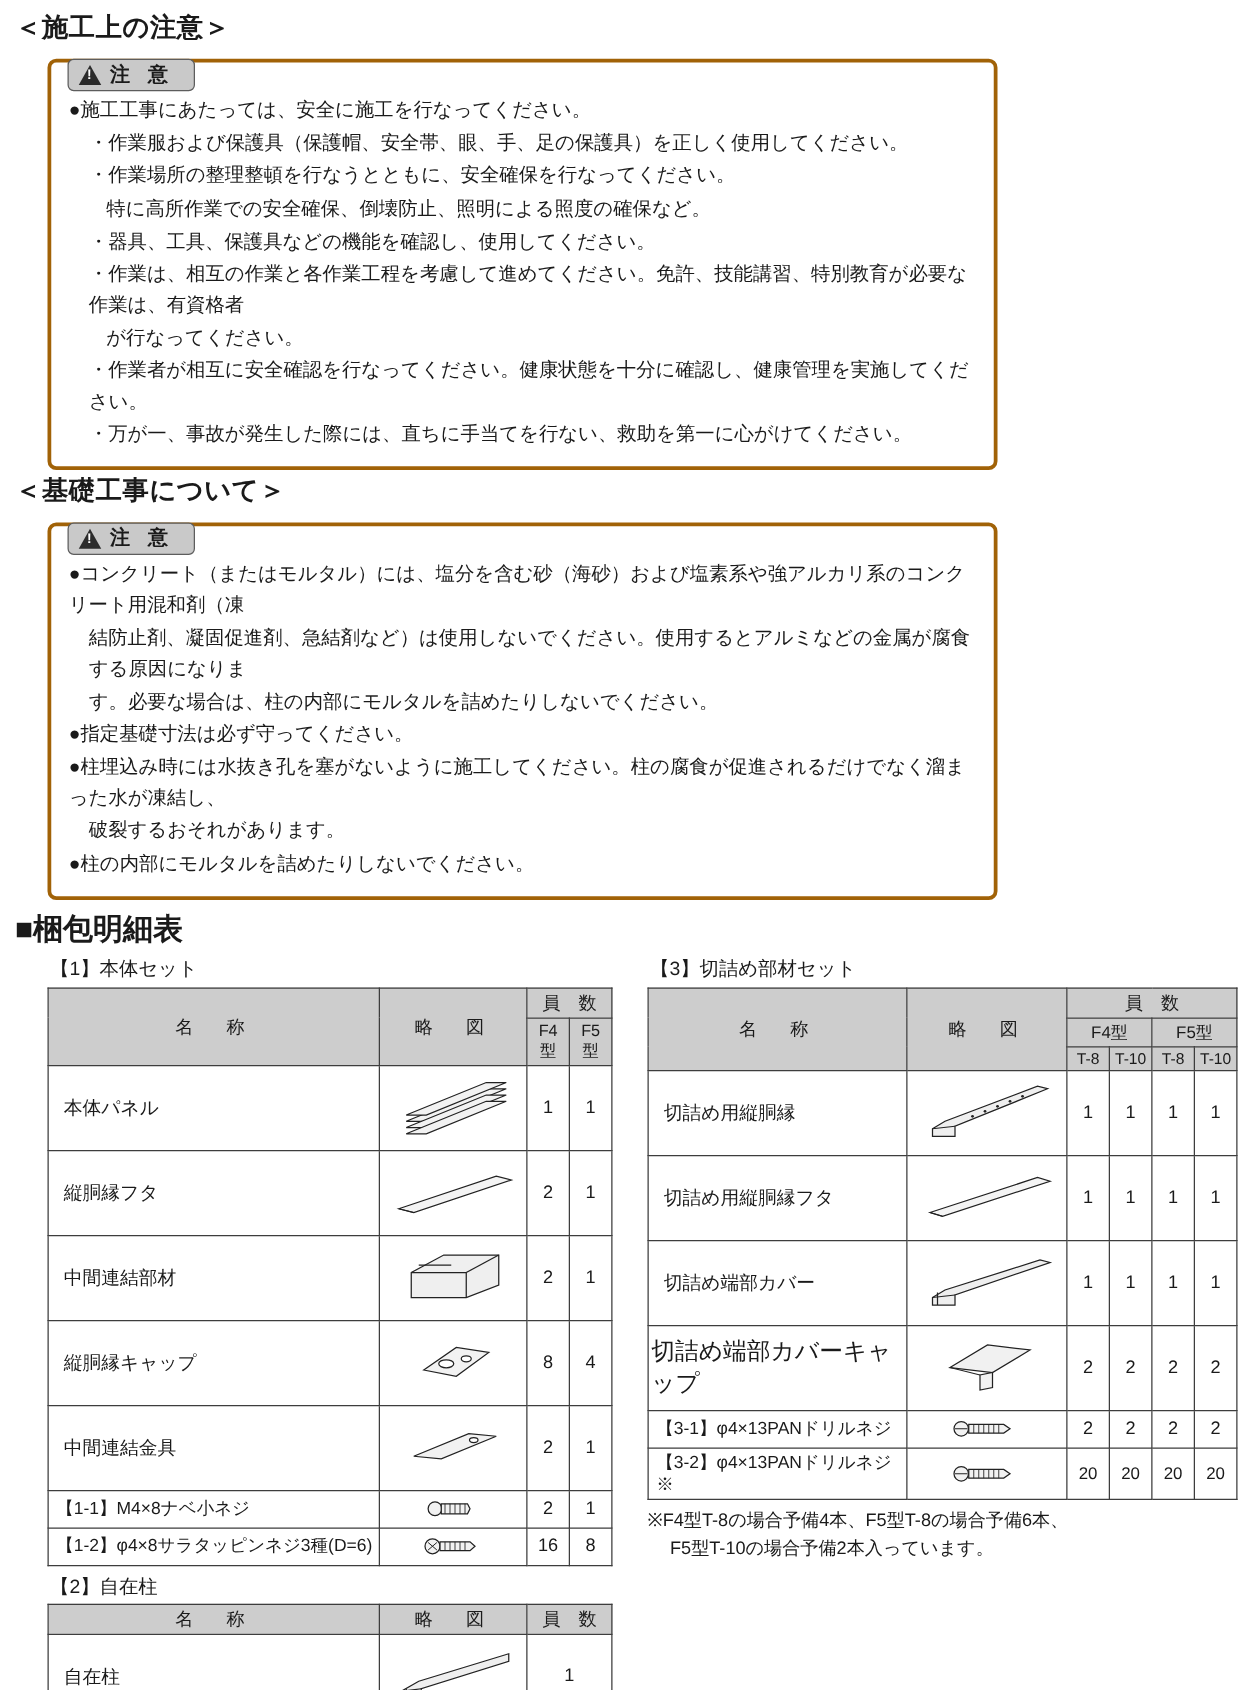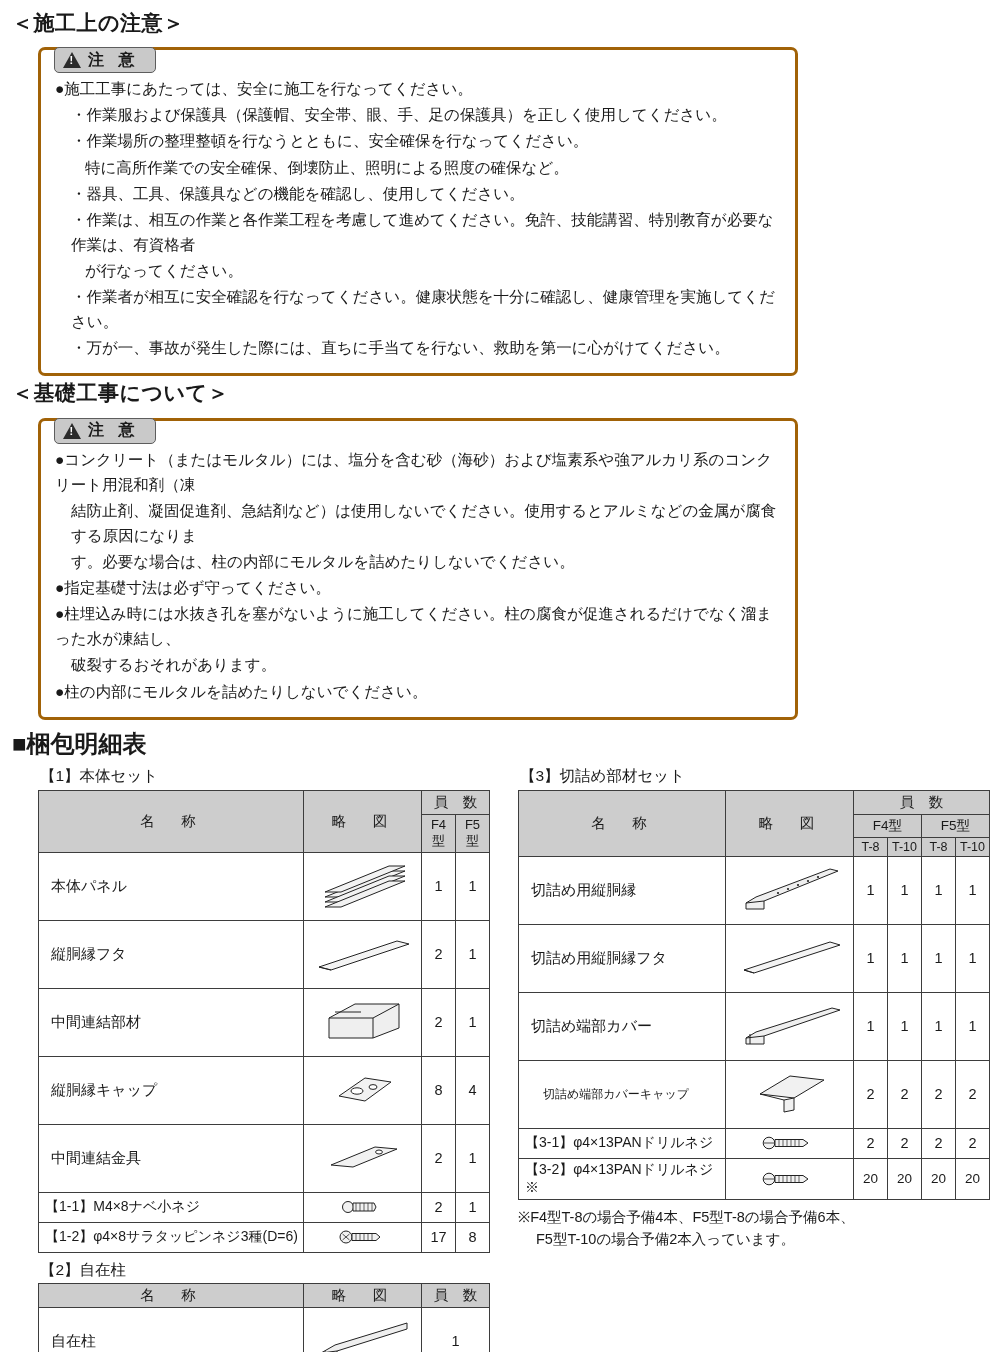--- a/index.html
+++ b/index.html
@@ -283,21 +283,21 @@
                 <svg width="70" height="16" viewBox="0 0 70 16">
                   <g stroke="#222" stroke-width="1" fill="#f2f2f2">
                     <circle cx="18" cy="8" r="6"></circle>
                     <path d="M14.5 5 L21.5 11 M14.5 11 L21.5 5" stroke-width="0.8"></path>
                     <path d="M24 4.5 L48 4.5 L52 8 L48 11.5 L24 11.5 Z"></path>
                     <path d="M28 4.5 L28 11.5 M32 4.5 L32 11.5 M36 4.5 L36 11.5 M40 4.5 L40 11.5 M44 4.5 L44 11.5" stroke-width="0.7" fill="none"></path>
                   </g>
                 </svg>
               </div>
             </td>
-            <td>17</td>
+            <td>16</td>
             <td>8</td>
           </tr>
         </tbody>
       </table>
 
       <div class="set-title sp">【2】自在柱</div>
 
       <table>
         <thead>
           <tr>
@@ -432,21 +432,21 @@
                   </g>
                 </svg>
               </div>
             </td>
             <td>1</td>
             <td>1</td>
             <td>1</td>
             <td>1</td>
           </tr>
           <tr class="row-tall">
-            <td class="name-cell" style="padding-left:24px;font-size:12px">切詰め端部カバーキャップ</td>
+            <td class="name-cell" style="padding-left:2px;font-size:19px">切詰め端部カバーキャップ</td>
             <td class="fig-cell-r">
               <div class="figbox">
                 <svg width="104" height="52" viewBox="0 0 104 52">
                   <g stroke="#222" stroke-width="1" fill="#f1f1f1">
                     <path d="M22 26 L52 8 L86 12 L56 30 Z"></path>
                     <path d="M56 30 L56 42 L46 44 L46 32 Z"></path>
                     <path d="M46 32 L22 26" fill="none"></path>
                   </g>
                 </svg>
               </div>

